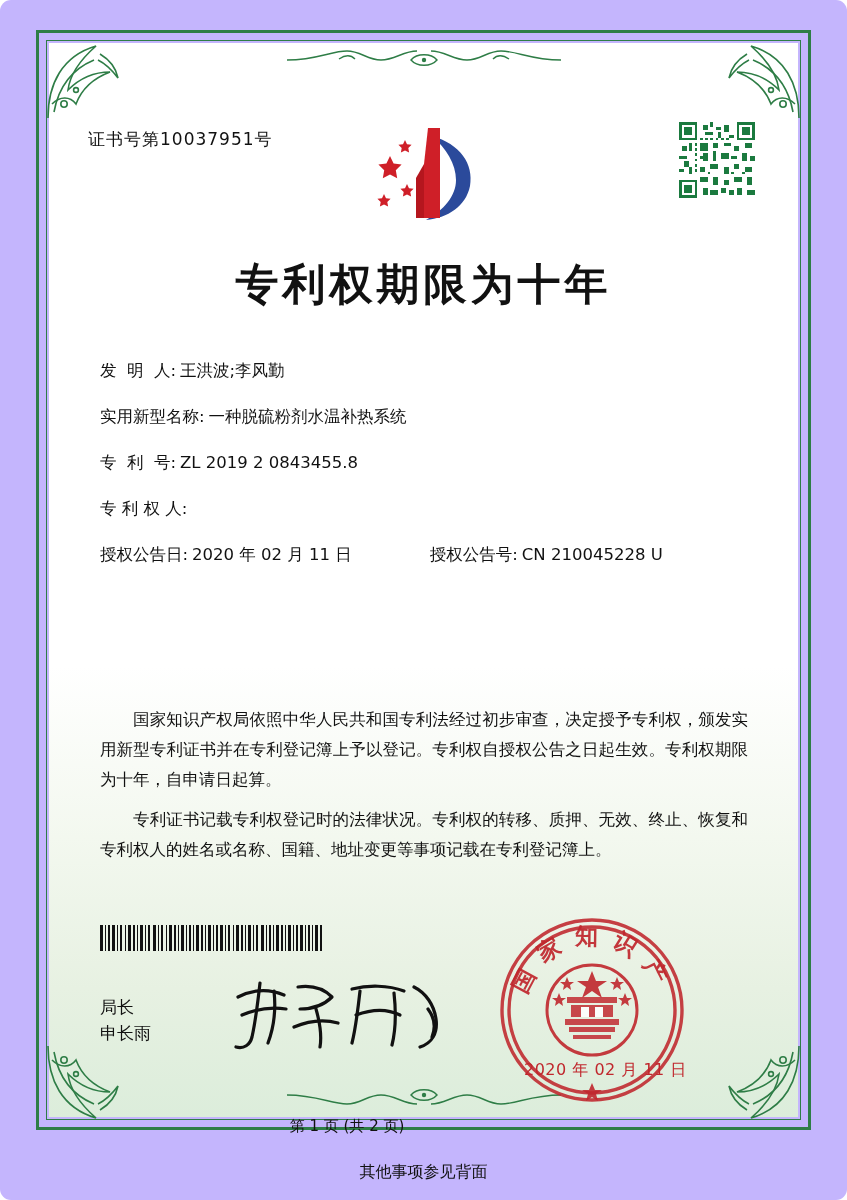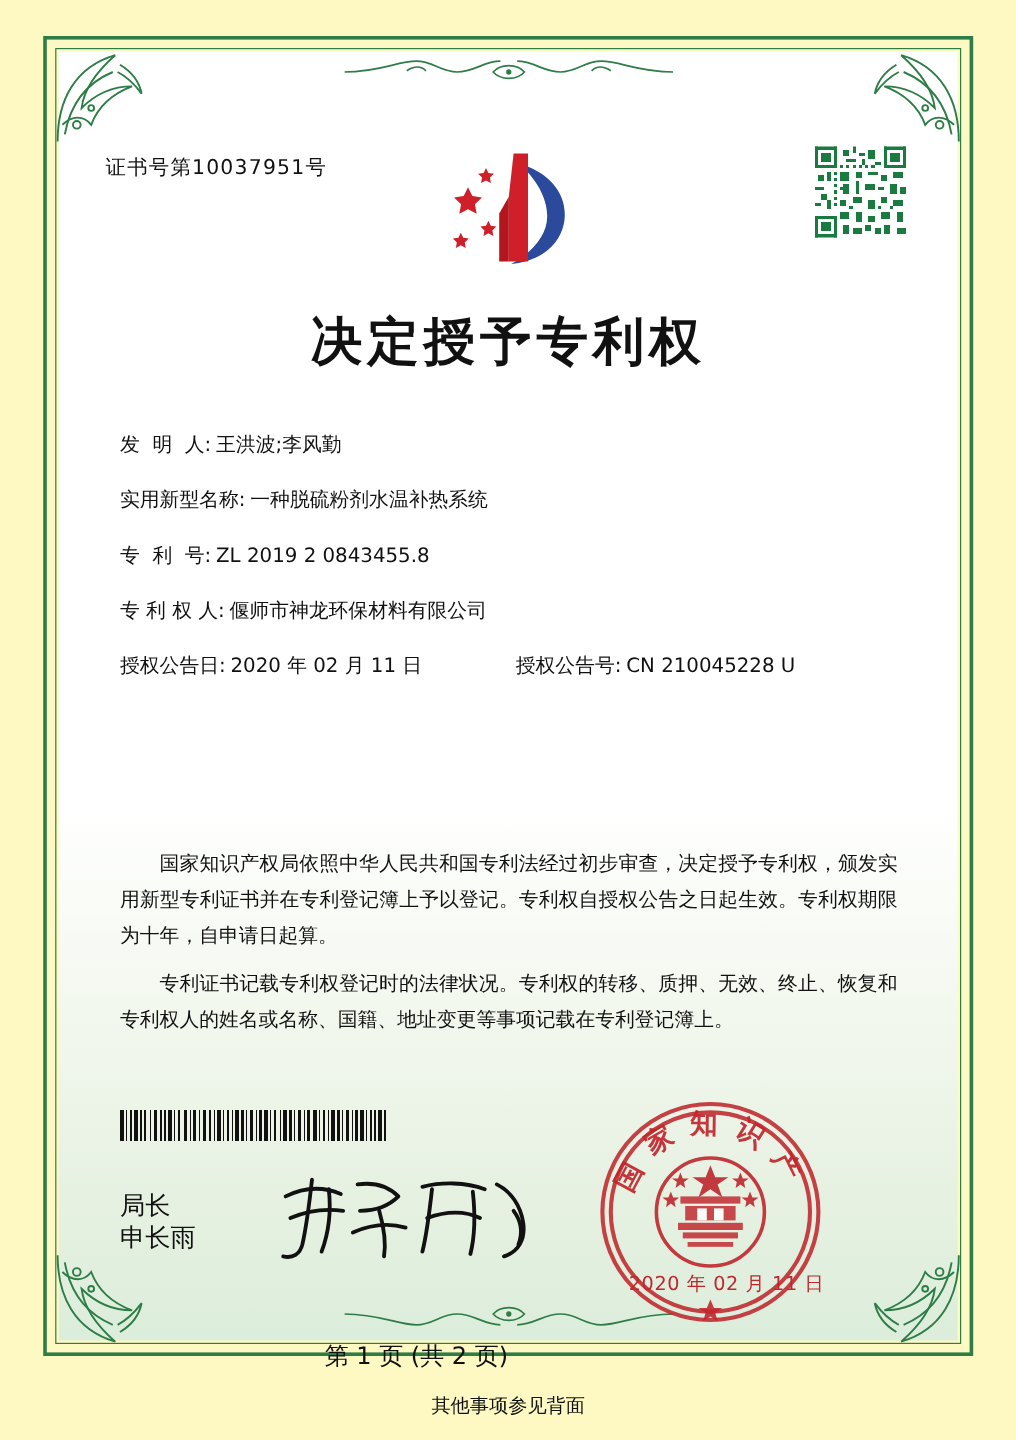--- a/index.html
+++ b/index.html
@@ -12,21 +12,22 @@
     background: #ffffff;
     font-family: "Liberation Serif", serif;
     overflow: hidden;
   }
 
   
   .page {
     position: relative;
     width: 847px;
     height: 1200px;
-    background: #fef9c3;
+    background: #c4b5fd;
+    border-radius: 11px;
   }
 
   
   .border-outer {
     position: absolute;
     left: 36px;
     top: 30px;
     width: 775px;
     height: 1100px;
     border: 3px solid #2e7d46;
@@ -176,24 +177,24 @@
     height: 26px;
     overflow: hidden;
   }
   .barcode svg { display:block; }
 
   
   .sig-label {
     position: absolute;
     left: 100px;
     top: 995px;
-    font-size: 21px;
+    font-size: 17px;
     line-height: 26px;
     color: #111;
-    font-family: Liberation Mono, monospace;
+    font-family: Liberation Serif, serif;
   }
   .signature {
     position: absolute;
     left: 228px;
     top: 975px;
     width: 220px;
     height: 80px;
     color: #111;
   }
   .signature svg { display:block; }
@@ -218,21 +219,21 @@
     letter-spacing: 0.5px;
   }
 
   
   .page-footer {
     position: absolute;
     top: 1117px;
     left: 0;
     width: 694px;
     text-align: center;
-    font-size: 20px;
+    font-size: 15px;
     color: #111;
     font-family: "DejaVu Sans", sans-serif;
   }
   .note-footer {
     position: absolute;
     top: 1162px;
     left: 0;
     width: 847px;
     text-align: center;
     font-size: 16px;
@@ -403,38 +404,37 @@
 
       <g fill="#cf1f28">
         <polygon points="24,38 27.6,45.4 35.6,46.6 29.8,52.2 31.2,60.2 24,56.4 16.8,60.2 18.2,52.2 12.4,46.6 20.4,45.4"></polygon>
         <polygon points="39,22 41,26.2 45.6,26.8 42.3,30 43.1,34.6 39,32.4 34.9,34.6 35.7,30 32.4,26.8 37,26.2"></polygon>
         <polygon points="41,66 43,70.2 47.6,70.8 44.3,74 45.1,78.6 41,76.4 36.9,78.6 37.7,74 34.4,70.8 39,70.2"></polygon>
         <polygon points="18,76 20,80.2 24.6,80.8 21.3,84 22.1,88.6 18,86.4 13.9,88.6 14.7,84 11.4,80.8 16,80.2"></polygon>
       </g>
     </svg>
   </div>
 
-  <div class="doc-title">决定授予专利权</div>
+  <div class="doc-title">专利权期限为十年</div>
 
   <div class="fields">
     <div class="field-row">
       <span class="field-label">发  明  人:</span>
       <span class="field-value">王洪波;李风勤</span>
     </div>
     <div class="field-row">
       <span class="field-label">实用新型名称:</span>
       <span class="field-value">一种脱硫粉剂水温补热系统</span>
     </div>
     <div class="field-row">
       <span class="field-label">专  利  号:</span>
       <span class="field-value">ZL 2019 2 0843455.8</span>
     </div>
     <div class="field-row">
       <span class="field-label">专 利 权 人:</span>
-      <span class="field-value">偃师市神龙环保材料有限公司</span>
     </div>
     <div class="field-row two-col">
       <span class="field-label">授权公告日:</span>
       <span class="field-value">2020 年 02 月 11 日</span>
       <span class="col-spacer"></span>
       <span class="field-label">授权公告号:</span>
       <span class="field-value">CN 210045228 U</span>
     </div>
   </div>
 

